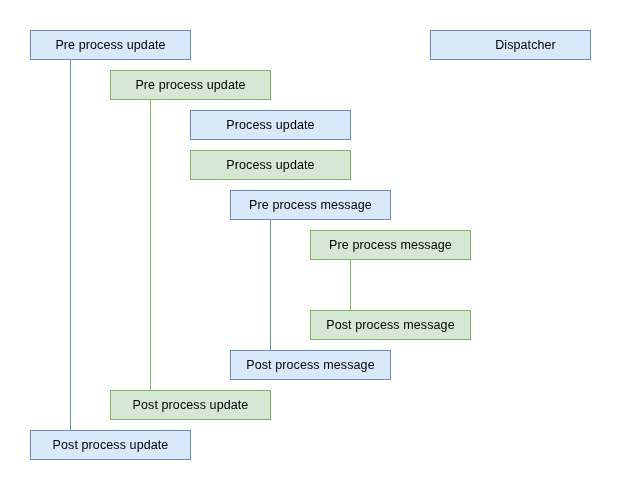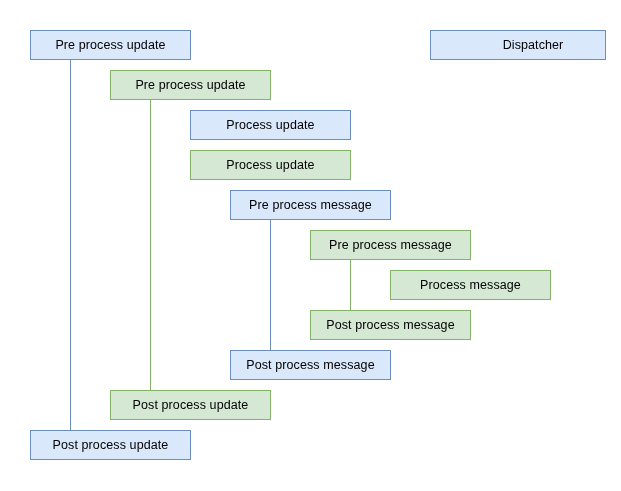--- a/index.html
+++ b/index.html
@@ -73,31 +73,28 @@
     </div>
     <div class="node green" style="left: 190px; top: 150px; width: 161px; height: 30px;">
       <span>Process update</span>
     </div>
     <div class="node blue" style="left: 230px; top: 190px; width: 161px; height: 30px;">
       <span>Pre process message</span>
     </div>
     <div class="node green" style="left: 310px; top: 230px; width: 161px; height: 30px;">
       <span>Pre process message</span>
     </div>
-    <div class="node green" style="left: 390px; top: 270px; width: 161px; height: 30px;">
-      <span>Process message</span>
-    </div>
     <div class="node green" style="left: 310px; top: 310px; width: 161px; height: 30px;">
       <span>Post process message</span>
     </div>
     <div class="node blue" style="left: 230px; top: 350px; width: 161px; height: 30px;">
       <span>Post process message</span>
     </div>
     <div class="node green" style="left: 110px; top: 390px; width: 161px; height: 30px;">
       <span>Post process update</span>
     </div>
     <div class="node blue" style="left: 30px; top: 430px; width: 161px; height: 30px;">
       <span>Post process update</span>
     </div>
-    <div class="node blue" style="left: 430px; top: 30px; width: 176px; height: 30px; padding-left: 30px;">
+    <div class="node blue" style="left: 430px; top: 30px; width: 161px; height: 30px; padding-left: 30px;">
       <span>Dispatcher</span>
     </div>
   </div>
 
 </body></html>

